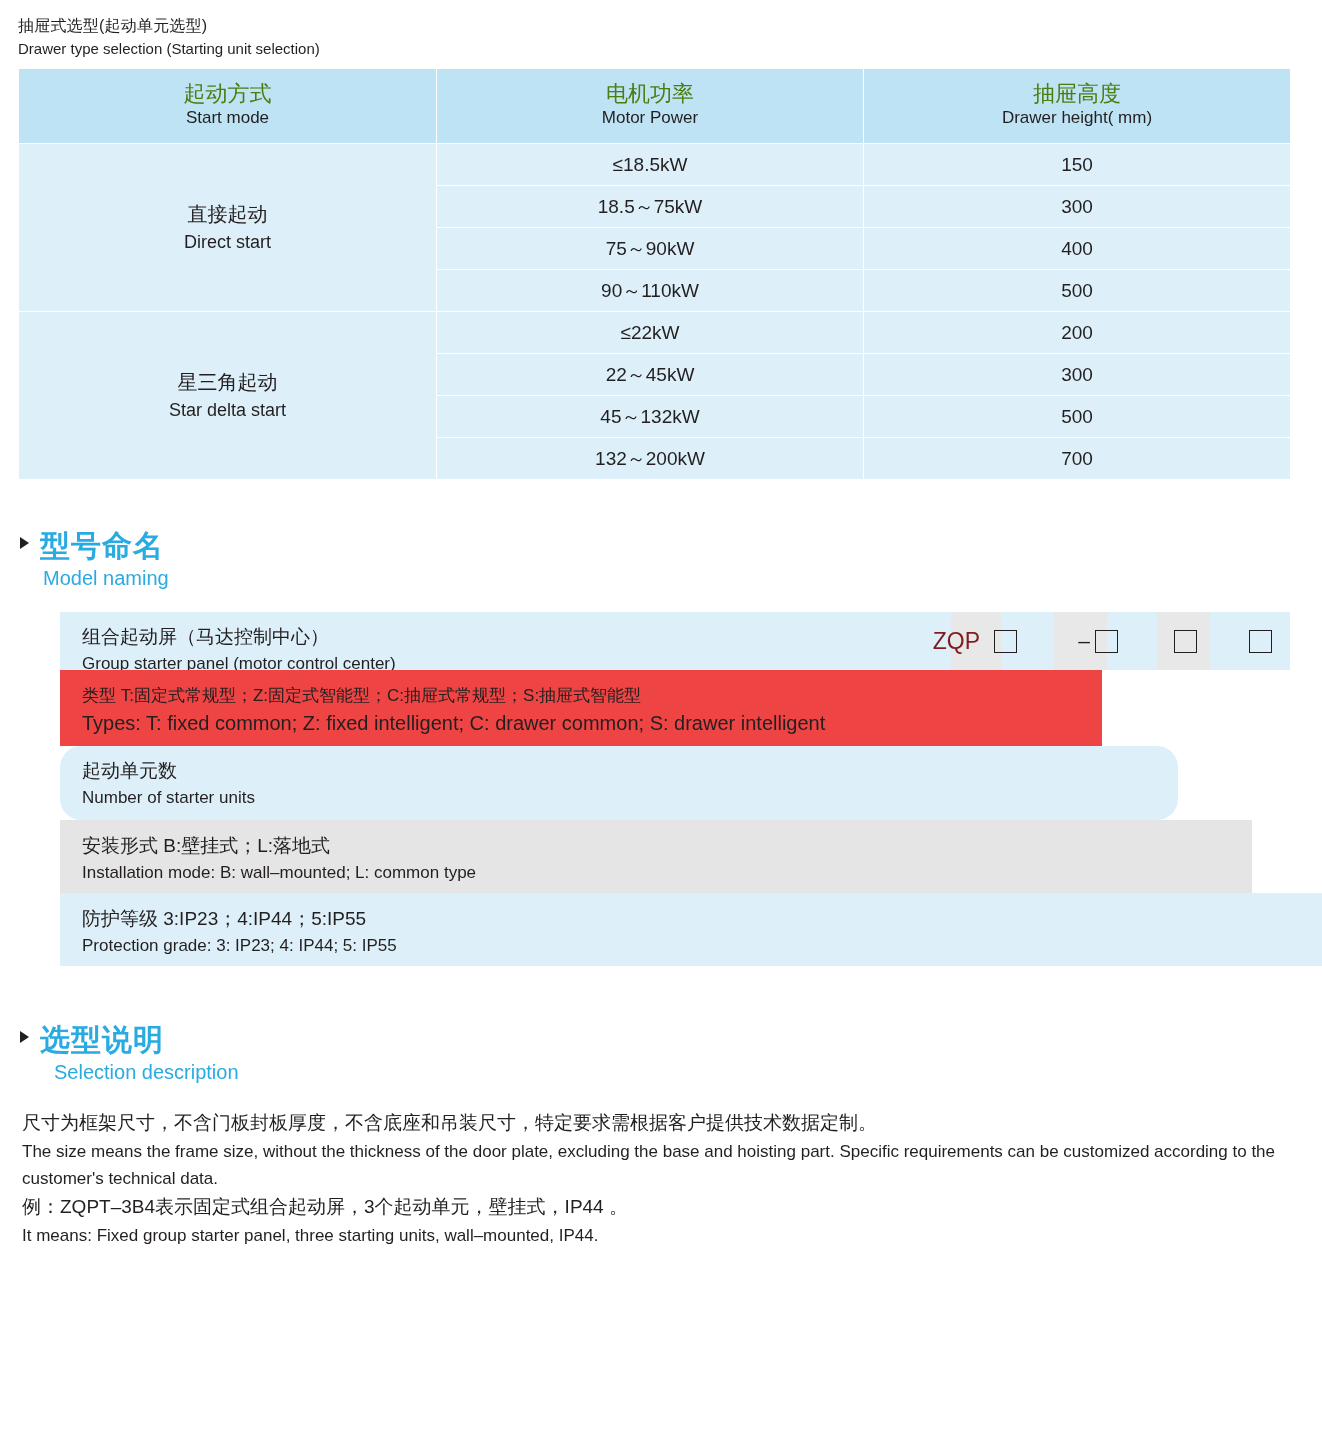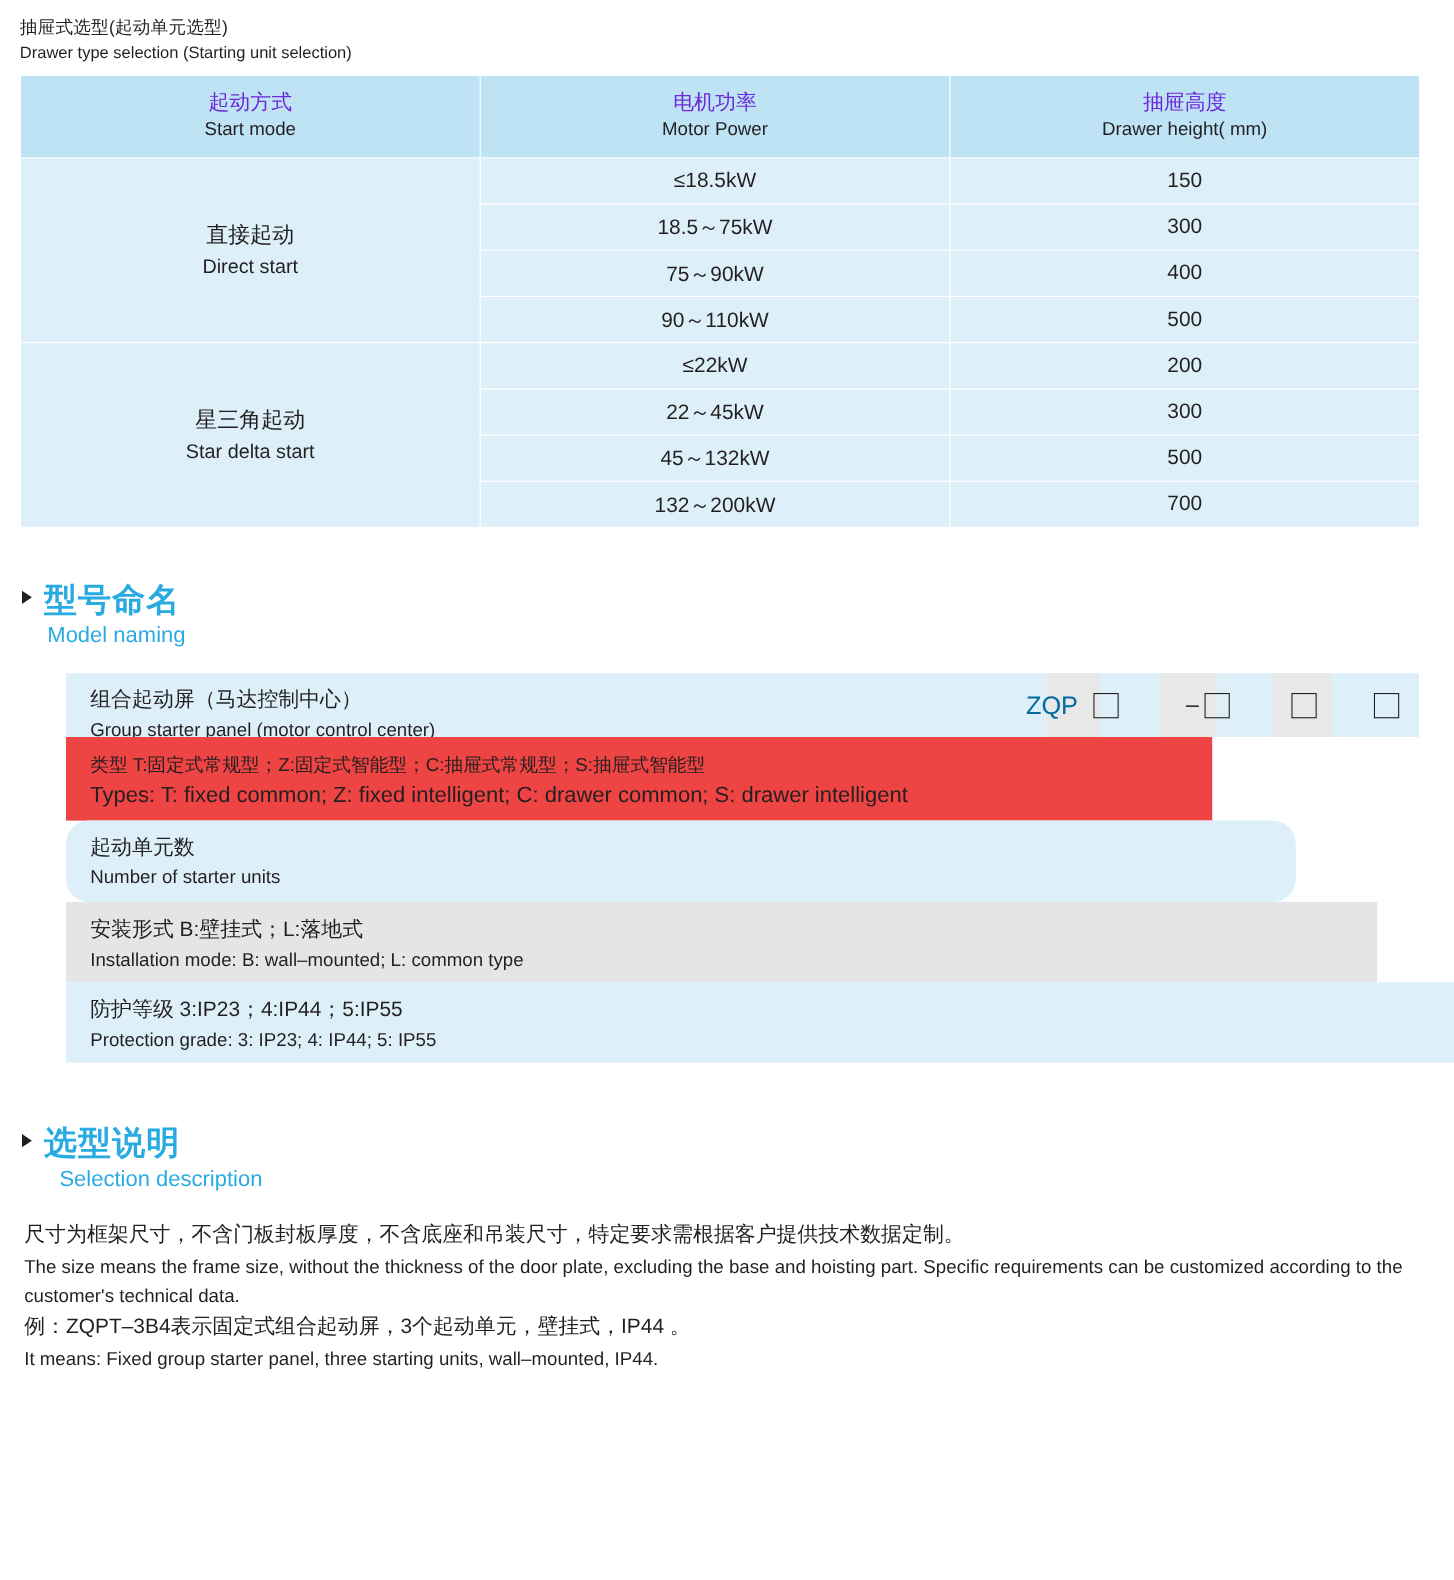--- a/index.html
+++ b/index.html
@@ -55,23 +55,23 @@
     text-align: center;
     vertical-align: middle;
   }
   table.sel th {
     background: #bde3f5;
     font-weight: normal;
     padding: 12px 4px 14px 4px;
   }
   table.sel th .cn {
     display: block;
-    font-size: 19px;
+    font-size: 22px;
     line-height: 25px;
-    color: #6d28d9;
+    color: #4d7c0f;
   }
   table.sel th .en {
     display: block;
     font-size: 17px;
     line-height: 23px;
     color: #231f20;
   }
   table.sel td {
     background: #ddf0fa;
     font-size: 19px;
@@ -185,21 +185,21 @@
     position: absolute;
     right: 0;
     top: 0;
     height: 58px;
     display: flex;
     align-items: center;
     gap: 0;
   }
   .zqp-label {
     font-size: 23px;
-    color: #0369a1;
+    color: #7f1d1d;
     padding-right: 14px;
   }
   .zbox {
     width: 23px;
     height: 23px;
     border: 1px solid #231f20;
     background: transparent;
     box-sizing: border-box;
   }
   .zgap1 { width: 56px; }

